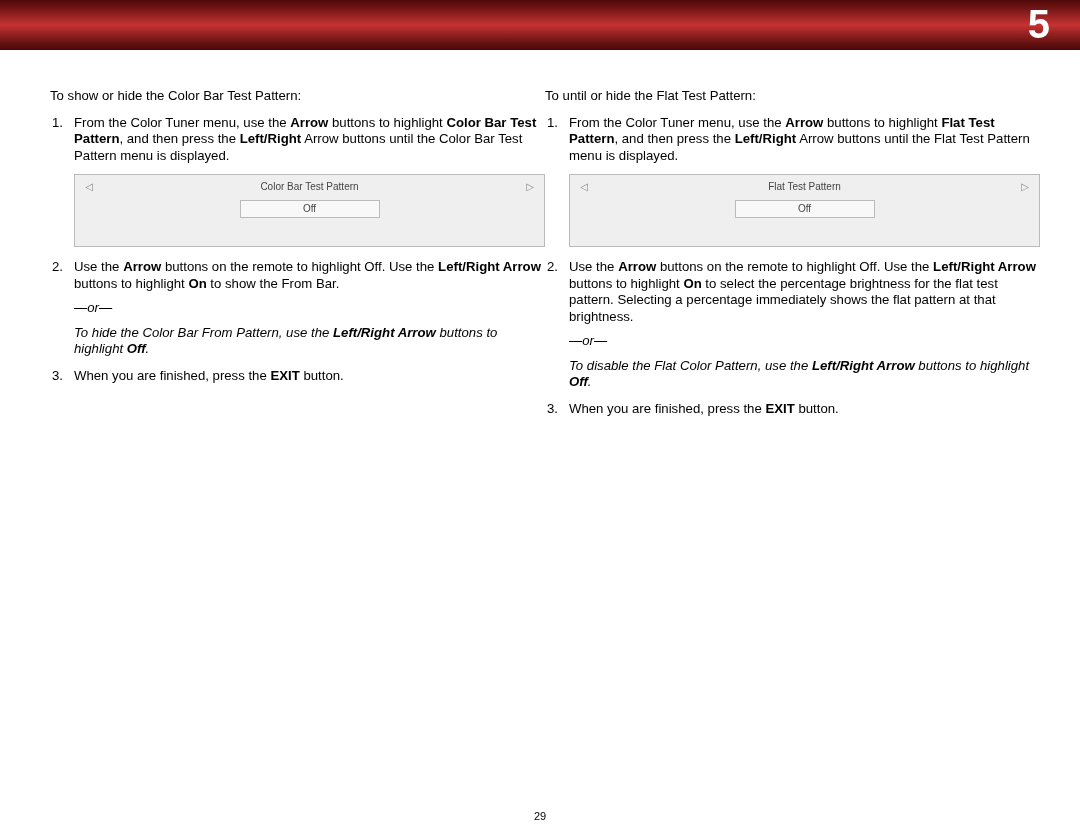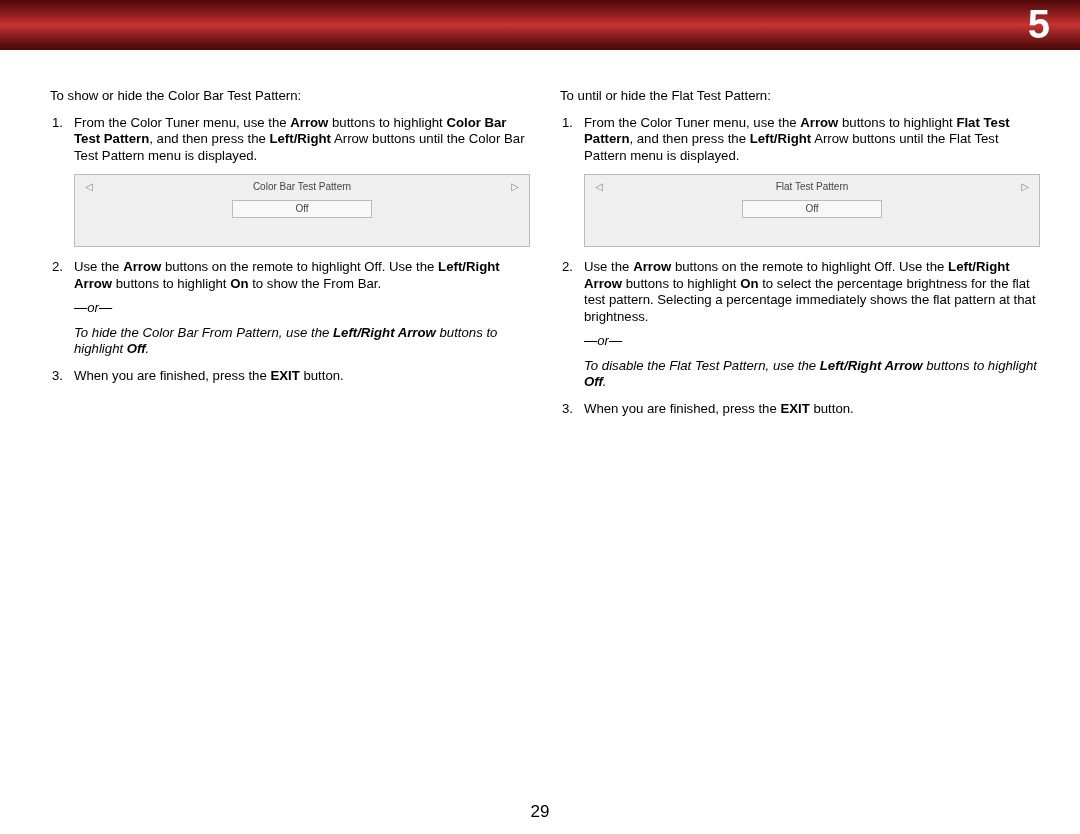--- a/index.html
+++ b/index.html
@@ -29,21 +29,20 @@
     position: absolute;
     right: 30px;
     top: 2px;
     color: #fff;
     font-size: 40px;
     font-weight: bold;
   }
   .page {
     display: flex;
     padding: 38px 40px 0 50px;
-    gap: 30px;
   }
   .col {
     flex: 1;
     font-size: 13.2px;
     line-height: 1.25;
   }
   .intro {
     margin-bottom: 10px;
   }
   ol {
@@ -98,21 +97,21 @@
     font-size: 10px;
     color: #444;
     padding: 2px 0;
   }
   .page-num {
     position: absolute;
     bottom: 12px;
     left: 0;
     width: 100%;
     text-align: center;
-    font-size: 17px;
+    font-size: 11px;
   }
 </style>
 </head>
 <body>
 
 <div class="header-bar">
   <div class="chapter-num">5</div>
 </div>
 
 <div class="page">
@@ -157,21 +156,21 @@
             <span class="t">Flat Test Pattern</span>
             <span class="arrow-glyph">▷</span>
           </div>
           <div class="menu-value">Off</div>
         </div>
       </li>
       <li>
         <span>Use the </span><b>Arrow</b><span> buttons on the remote to highlight Off. Use the </span><b>Left/Right Arrow</b><span> buttons to highlight </span><b>On</b><span> to select the percentage brightness for the flat test pattern. Selecting a percentage immediately shows the flat pattern at that brightness.</span>
         <p class="sub">—or—</p>
         <p class="sub">
-          <span>To disable the Flat Test Pattern, use the </span><b>Left/Right Arrow</b><span> buttons to highlight </span><b>Off</b><span>.</span>
+          <span>To disable the Flat Color Pattern, use the </span><b>Left/Right Arrow</b><span> buttons to highlight </span><b>Off</b><span>.</span>
         </p>
       </li>
       <li>
         <span>When you are finished, press the </span><b>EXIT</b><span> button.</span>
       </li>
     </ol>
   </div>
 
 </div>
 

